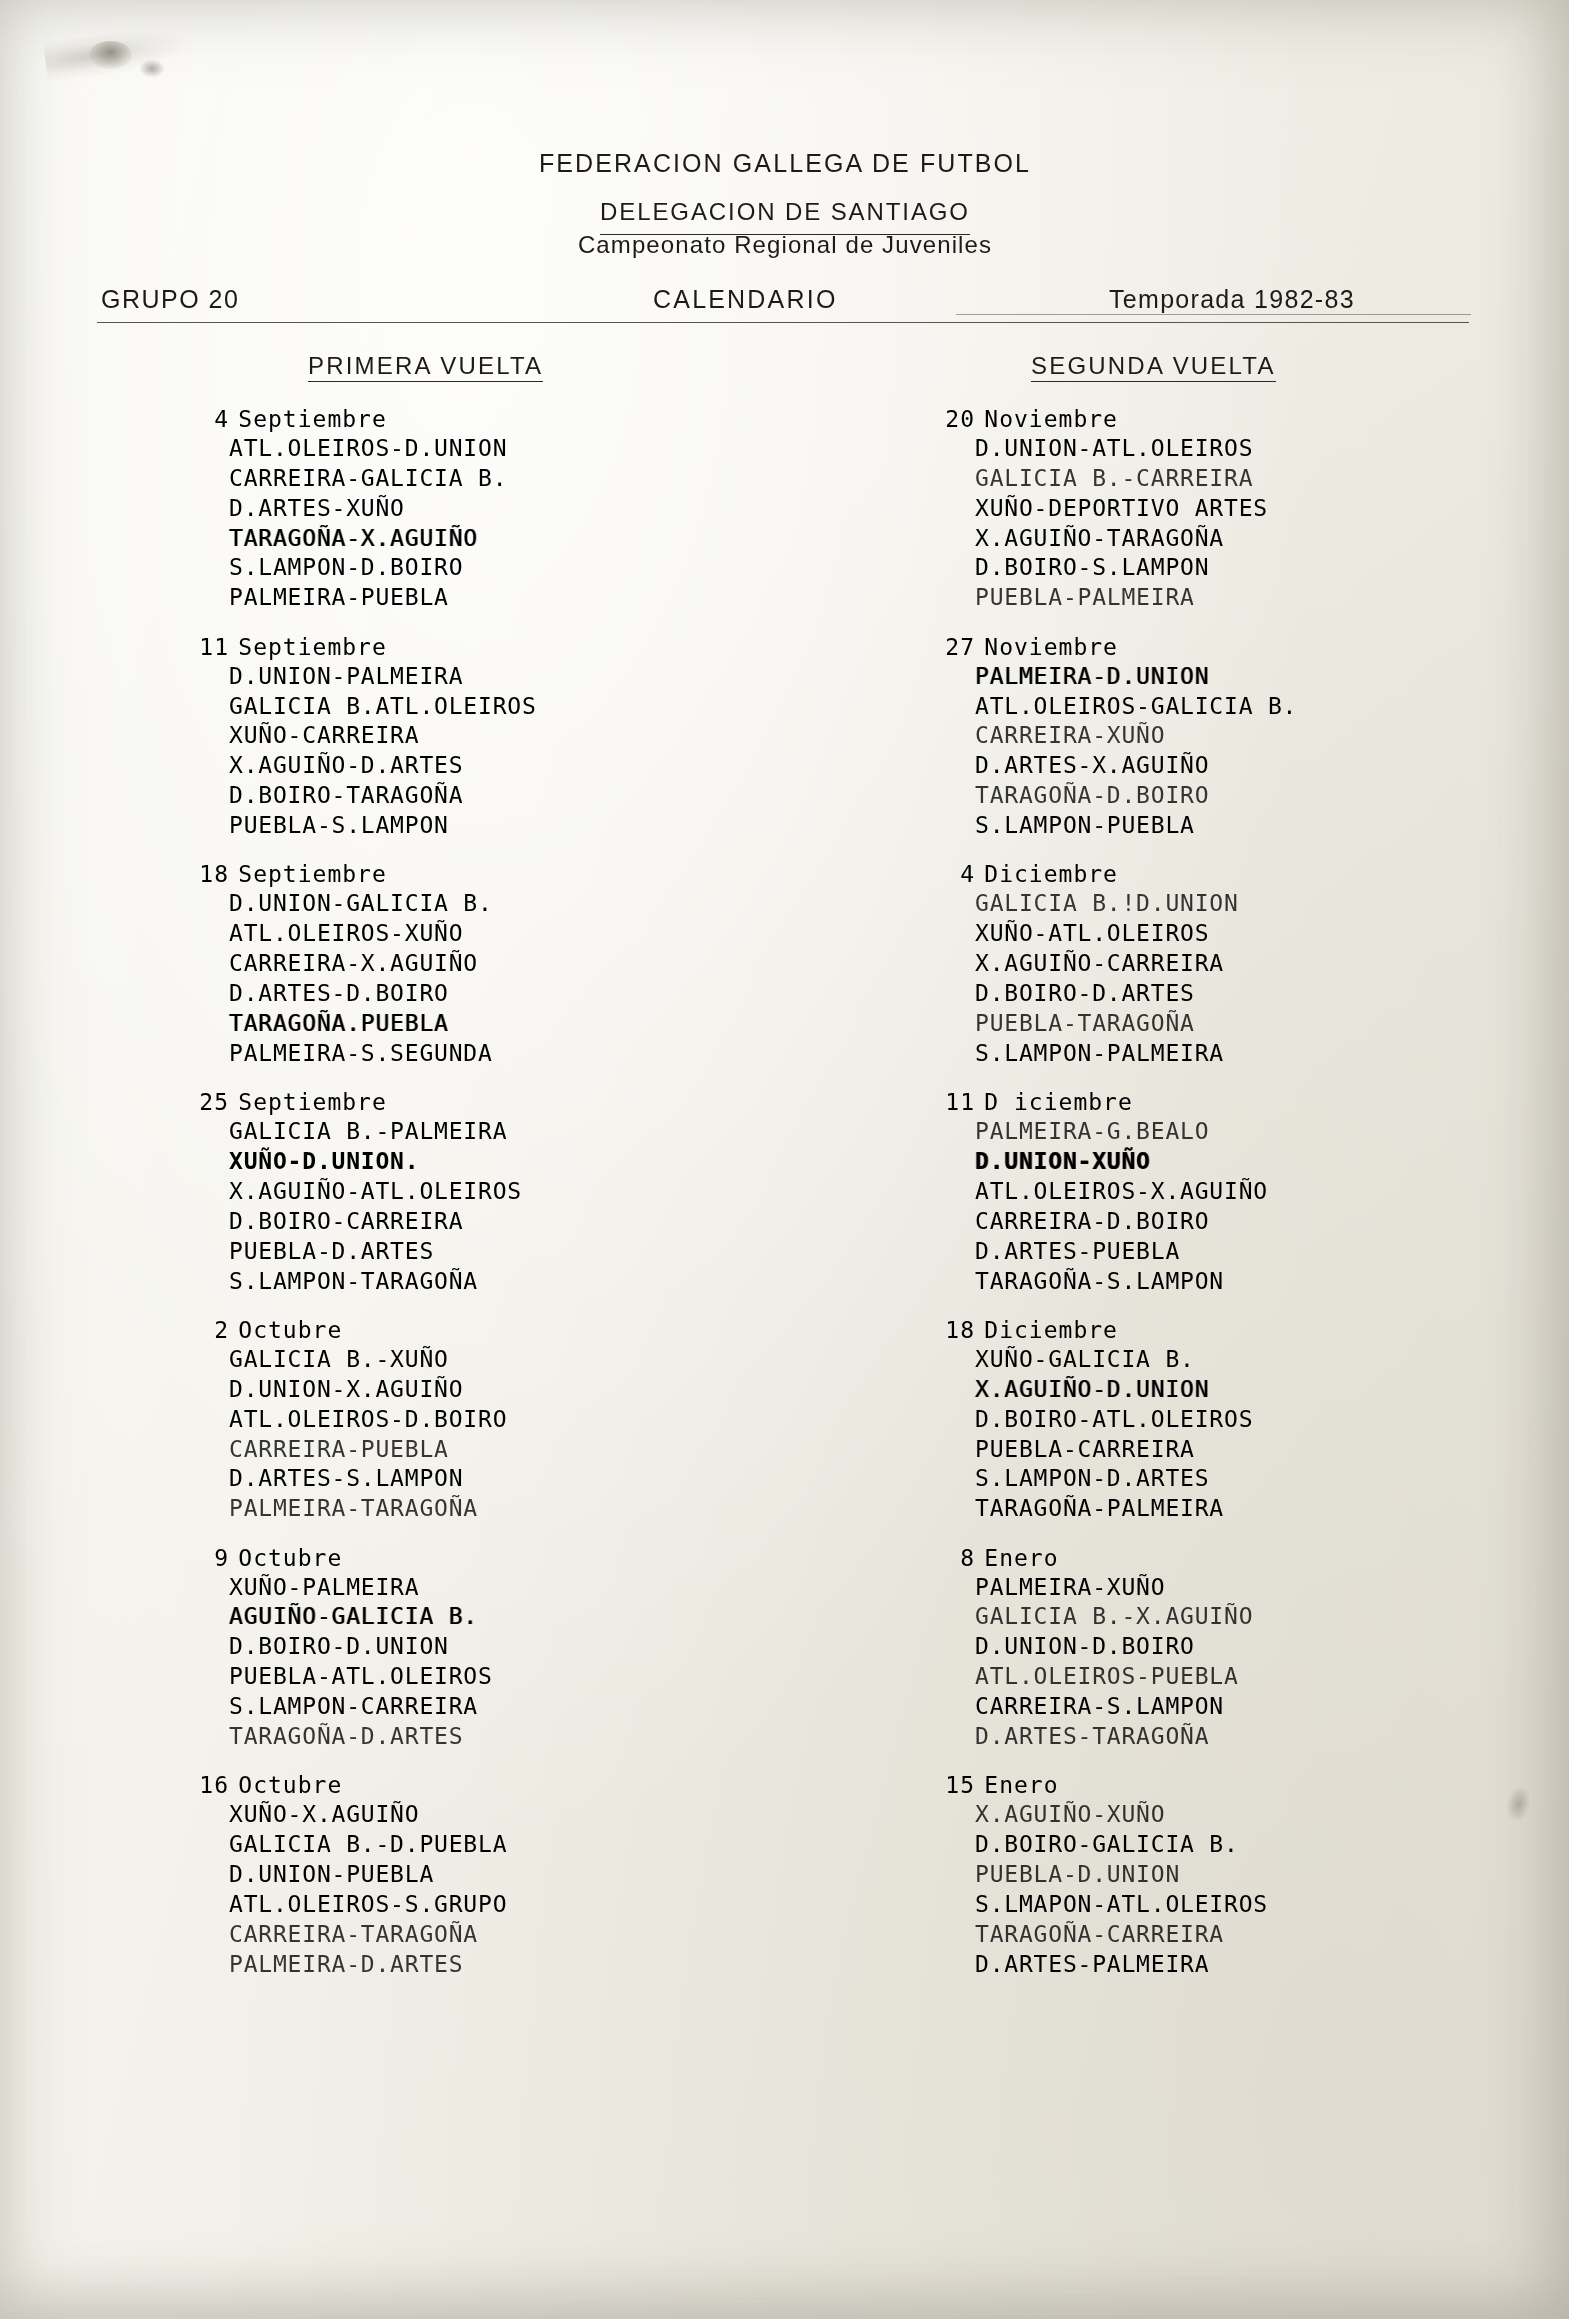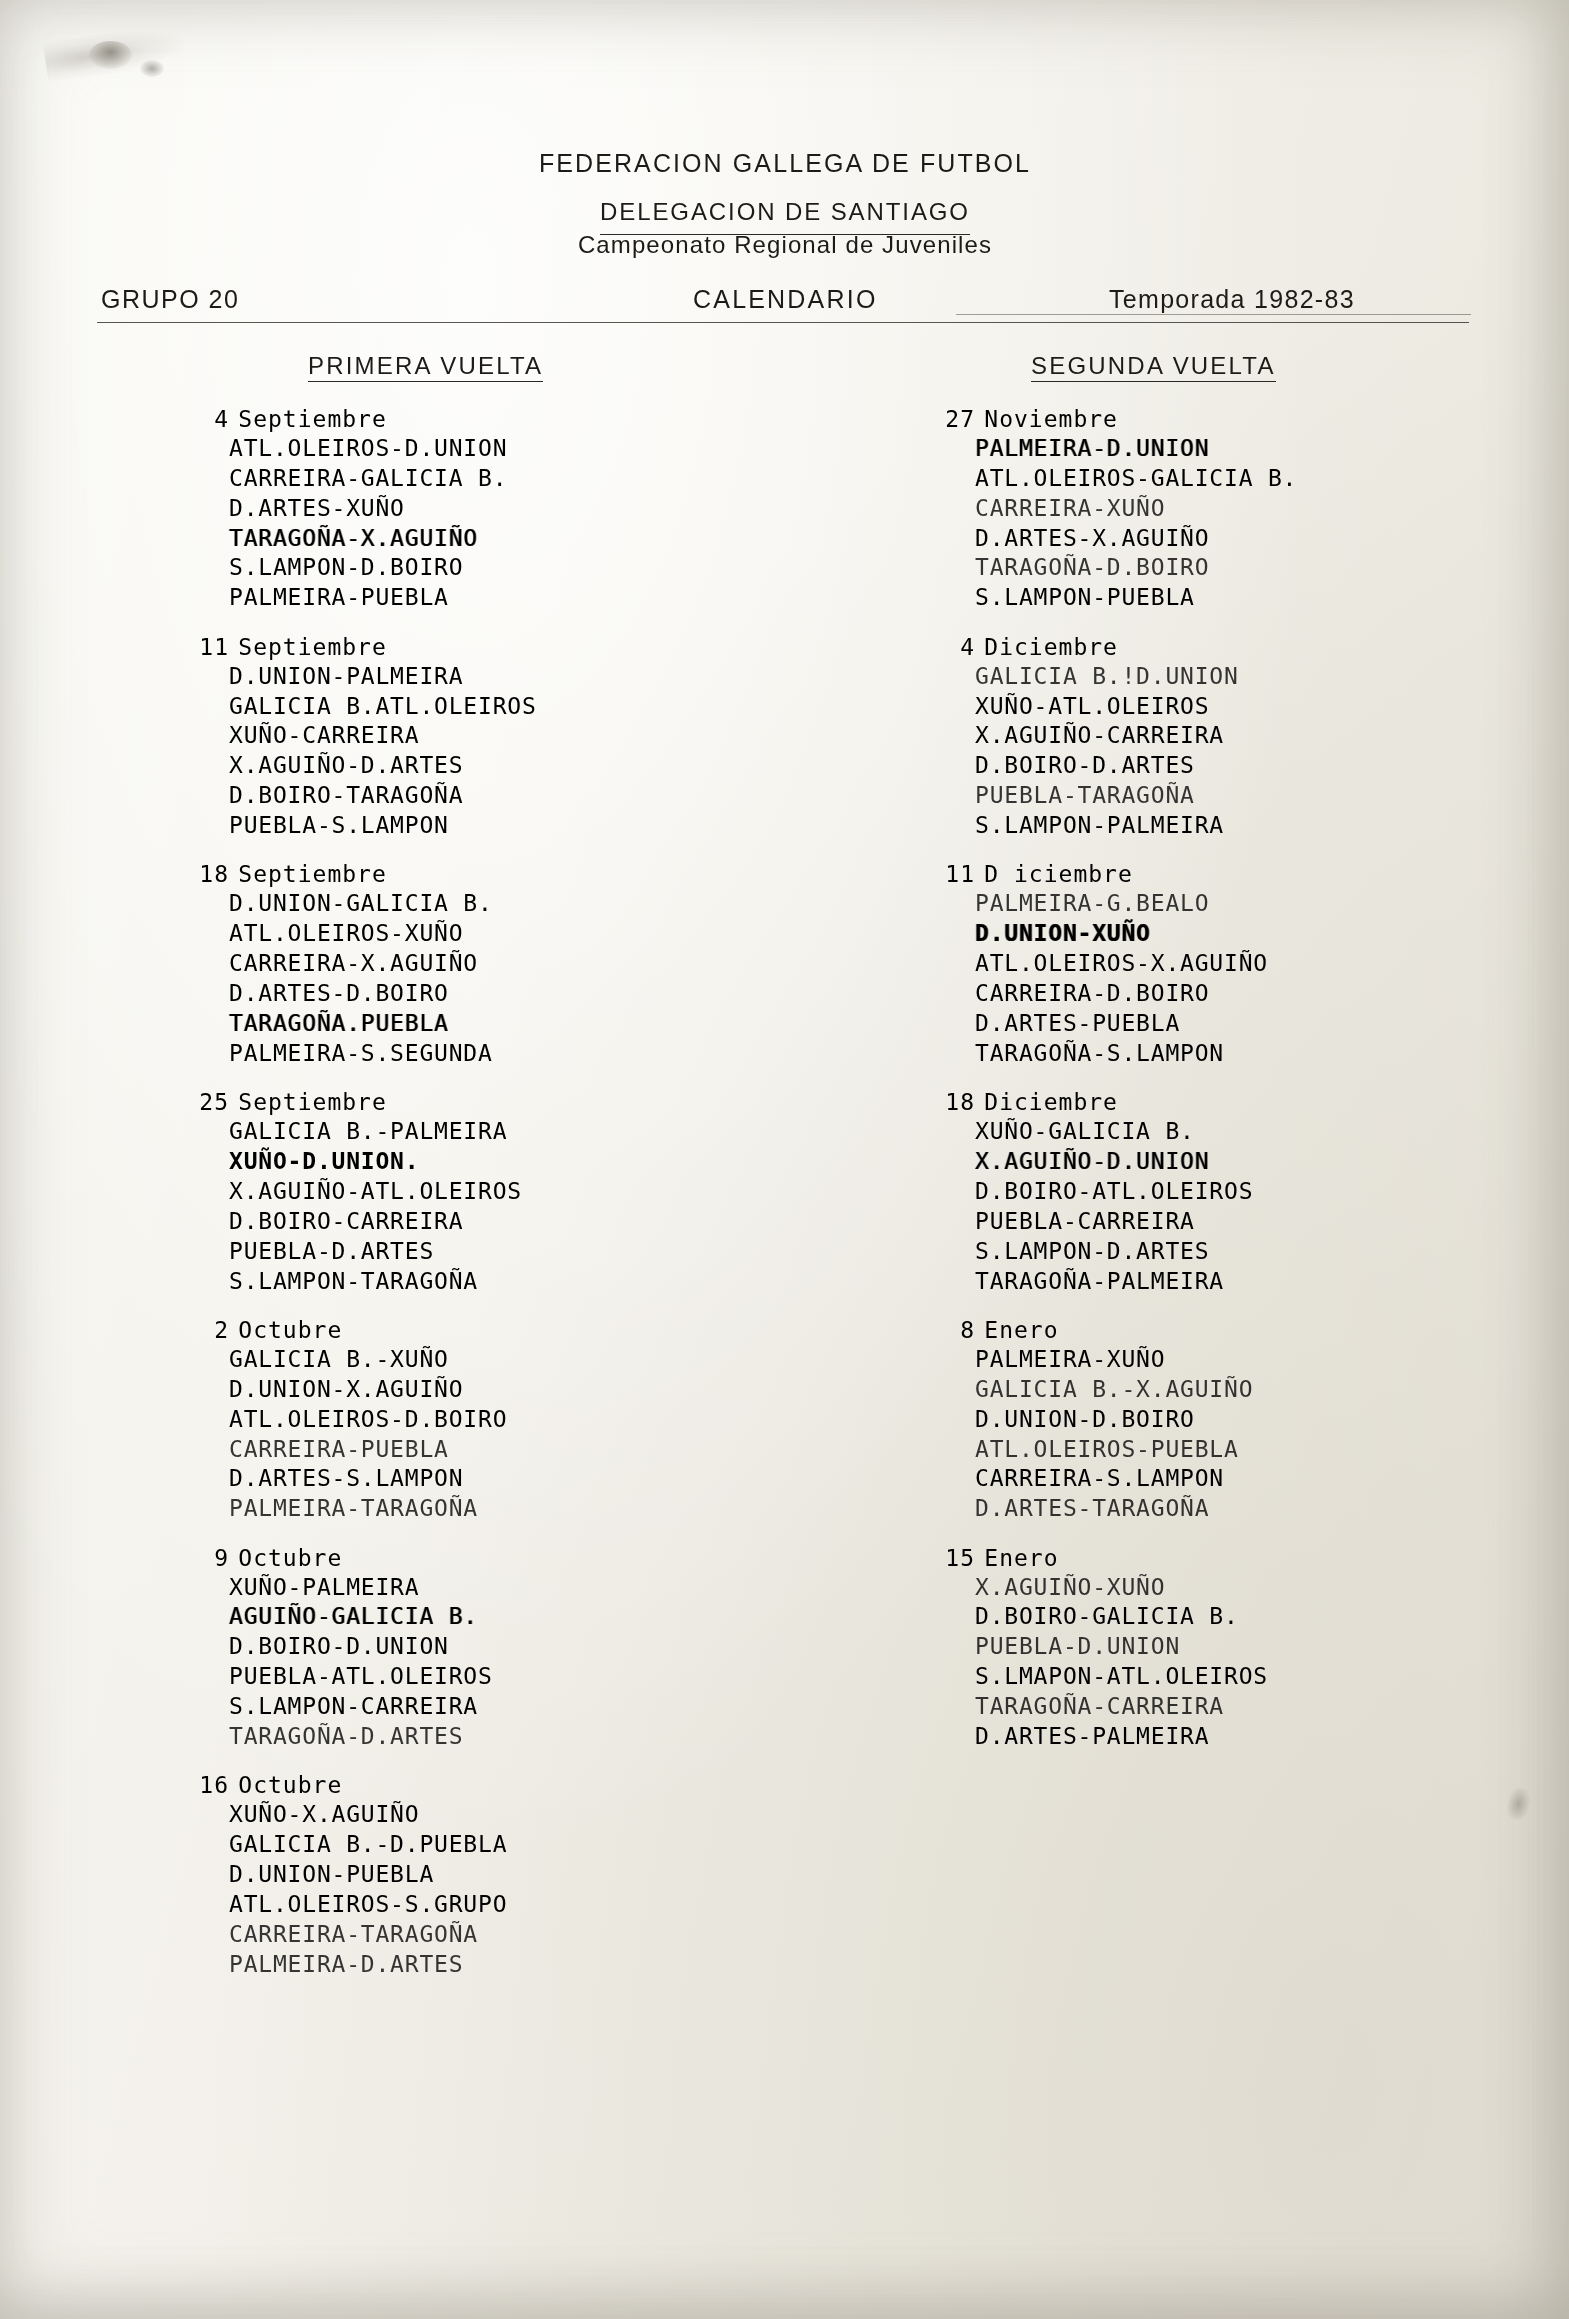--- a/index.html
+++ b/index.html
@@ -92,21 +92,21 @@
     text-align: center;
     font-size: 24px;
     letter-spacing: 1.1px;
   }
   .row-meta {
     top: 285px; left: 0; width: 1554px;
     font-size: 25px;
     letter-spacing: 1.5px;
   }
   .meta-grupo { position: absolute; left: 101px; top: 0; }
-  .meta-cal   { position: absolute; left: 653px; top: 0; letter-spacing: 2.2px; margin-left: 40px; }
+  .meta-cal   { position: absolute; left: 653px; top: 0; letter-spacing: 2.2px; }
   .meta-temp  { position: absolute; left: 1109px; top: 0; letter-spacing: 1.3px; }
 
   .rule {
     position: absolute;
     left: 97px; top: 322px;
     width: 1372px; height: 0;
     border-top: 1.5px solid #3a3832;
     opacity: 0.85;
   }
   .rule2 {
@@ -252,20 +252,29 @@
       <div class="match">D.UNION-PUEBLA</div>
       <div class="match">ATL.OLEIROS-S.GRUPO</div>
       <div class="match fade">CARREIRA-TARAGOÑA</div>
       <div class="match fade">PALMEIRA-D.ARTES</div>
     </div>
 
   </div>
 
   <div class="col col-right">
 
+    <div class="block">
+      <div class="typed-inline date"><span class="dnum">20</span><span class="dmon">Noviembre</span></div>
+      <div class="match">D.UNION-ATL.OLEIROS</div>
+      <div class="match fade">GALICIA B.-CARREIRA</div>
+      <div class="match">XUÑO-DEPORTIVO ARTES</div>
+      <div class="match">X.AGUIÑO-TARAGOÑA</div>
+      <div class="match">D.BOIRO-S.LAMPON</div>
+      <div class="match fade">PUEBLA-PALMEIRA</div>
+    </div>
 
     <div class="block">
       <div class="typed-inline date"><span class="dnum">27</span><span class="dmon">Noviembre</span></div>
       <div class="match ovl">PALMEIRA-D.UNION</div>
       <div class="match">ATL.OLEIROS-GALICIA B.</div>
       <div class="match fade">CARREIRA-XUÑO</div>
       <div class="match">D.ARTES-X.AGUIÑO</div>
       <div class="match fade">TARAGOÑA-D.BOIRO</div>
       <div class="match">S.LAMPON-PUEBLA</div>
     </div>

